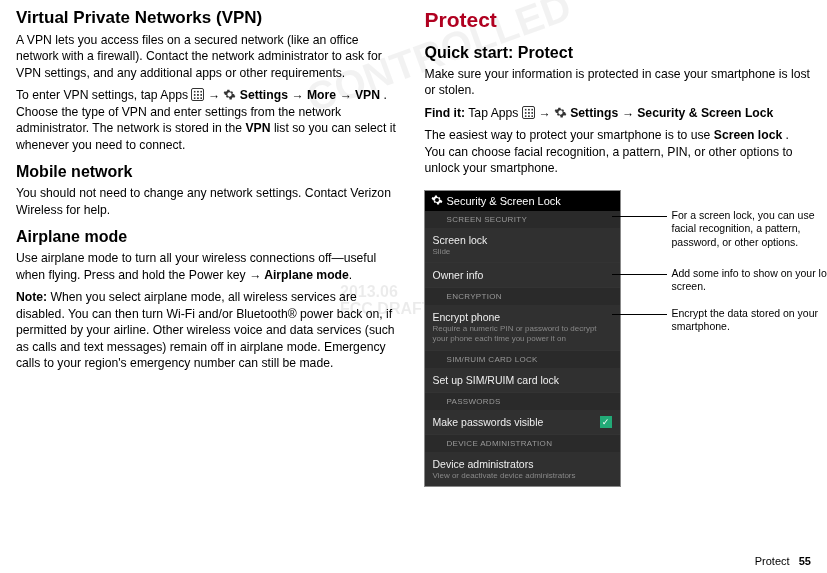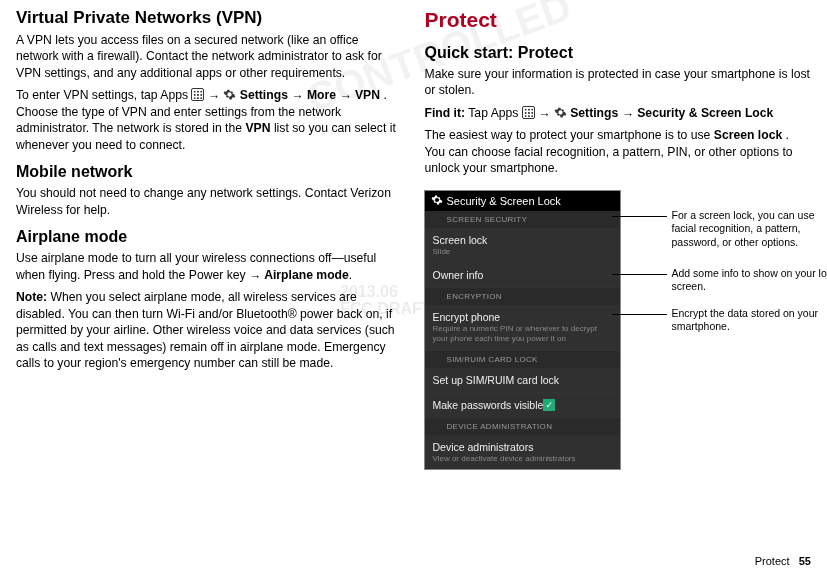--- a/index.html
+++ b/index.html
@@ -113,21 +113,21 @@
     padding: 4px 22px;
     letter-spacing: 0.3px;
   }
   .row {
     padding: 6px 8px;
     border-bottom: 1px solid #333;
     background: #303030;
   }
   .row .title { color: #eee; font-size: 10.5px; }
   .row .sub { color: #888; font-size: 8px; line-height: 1.2; margin-top: 1px; }
-  .row.checkrow { display:flex; align-items:center; }
+  .row.checkrow { display:flex; align-items:center; justify-content:space-between; }
   .check {
     width: 12px; height: 12px;
     background: #2a7; color:#fff;
     font-size: 9px; text-align:center; line-height:12px;
   }
 
   
   .annotations {
     position: relative;
     flex: 1;
@@ -234,26 +234,27 @@
         <div class="row">
           <div class="title">Screen lock</div>
           <div class="sub">Slide</div>
         </div>
         <div class="row">
           <div class="title">Owner info</div>
         </div>
         <div class="section-label">ENCRYPTION</div>
         <div class="row">
           <div class="title">Encrypt phone</div>
-          <div class="sub">Require a numeric PIN or whenever to decrypt your phone each time you power it on</div>
+          <div class="sub">Require a numeric PIN or password to decrypt your phone each time you power it on</div>
         </div>
         <div class="section-label">SIM/RUIM CARD LOCK</div>
         <div class="row">
           <div class="title">Set up SIM/RUIM card lock</div>
         </div>
+        <div class="section-label">PASSWORDS</div>
         <div class="row checkrow">
           <div class="title">Make passwords visible</div>
           <div class="check">✓</div>
         </div>
         <div class="section-label">DEVICE ADMINISTRATION</div>
         <div class="row" style="border-bottom:none">
           <div class="title">Device administrators</div>
           <div class="sub">View or deactivate device administrators</div>
         </div>
       </div>

